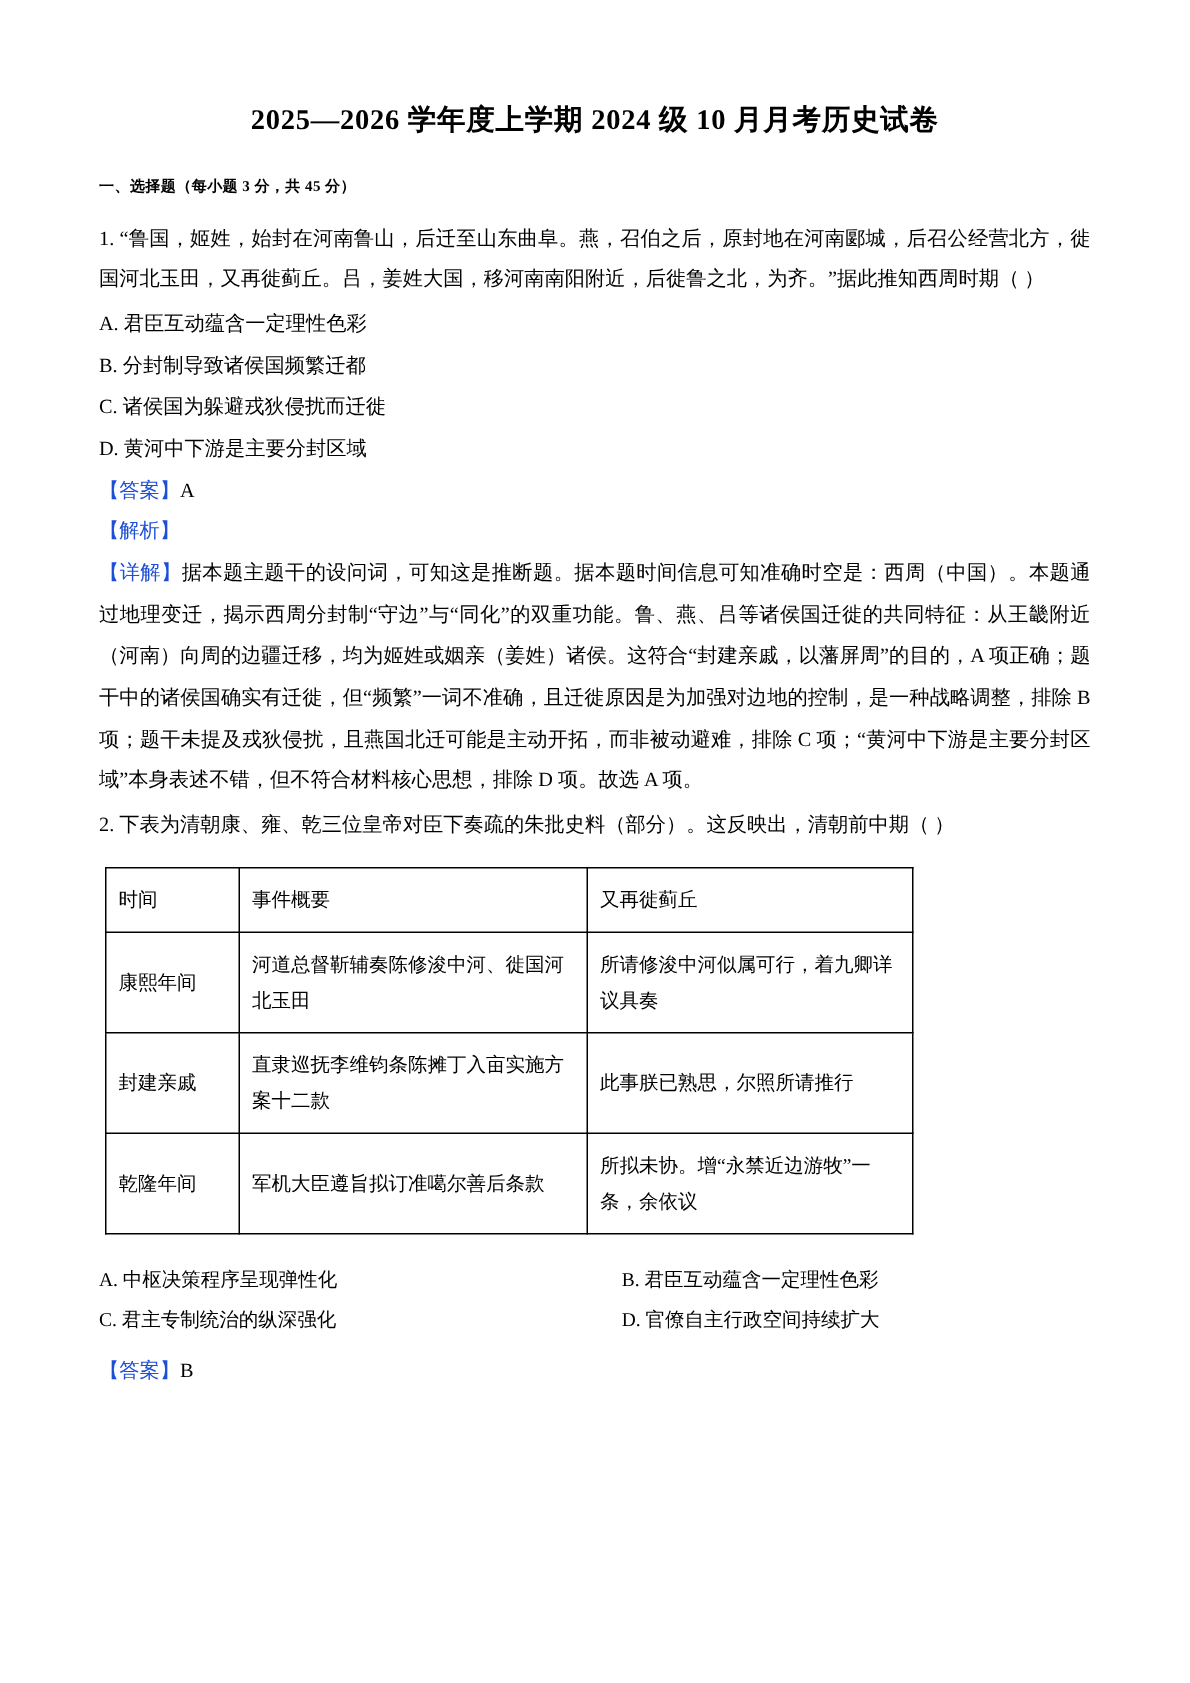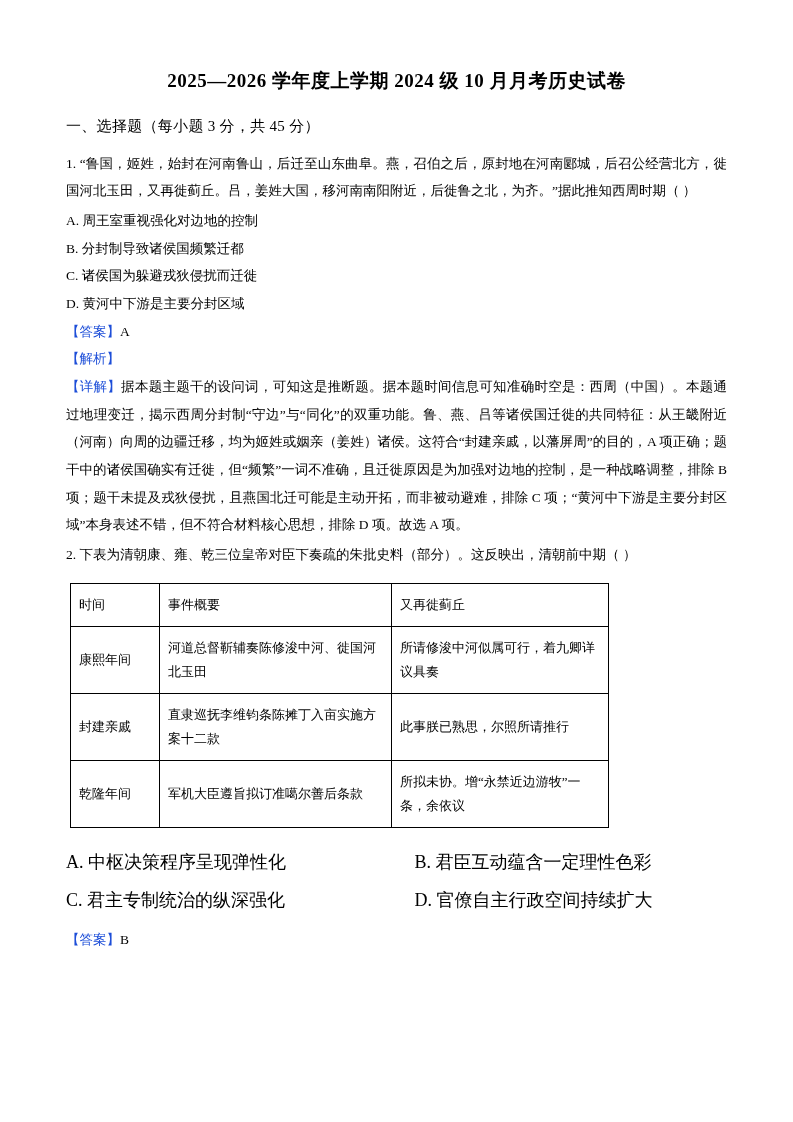--- a/index.html
+++ b/index.html
@@ -23,22 +23,22 @@
   }
   .doc-title {
     text-align: center;
     font-size: 19px;
     font-weight: bold;
     letter-spacing: 0.5px;
     margin: 10px 0 22px 0;
     line-height: 1.4;
   }
   .section-heading {
-    font-size: 15px;
-    font-weight: normal;
+    font-size: 10px;
+    font-weight: bold;
     margin: 0 0 14px 0;
     letter-spacing: 0.3px;
   }
   .q-block {
     margin-bottom: 2px;
   }
   .q-text {
     font-size: 13.5px;
     line-height: 2.05;
     text-align: justify;
@@ -82,21 +82,21 @@
   td.col-summary { width: 215px; }
   td.col-note { width: 200px; }
   .opt-grid {
     display: flex;
     flex-wrap: wrap;
     margin-top: 4px;
   }
   .opt-grid .opt-cell {
     width: 50%;
     box-sizing: border-box;
-    font-size: 18px;
+    font-size: 13px;
     line-height: 2.1;
   }
   .opt-grid .opt-cell.right {
     padding-left: 18px;
   }
   .spacer-sm { height: 6px; }
 </style>
 </head>
 <body>
 
@@ -104,21 +104,21 @@
 
   <div class="doc-title">2025—2026 学年度上学期 2024 级 10 月月考历史试卷</div>
 
   <div class="section-heading">一、选择题（每小题 3 分，共 45 分）</div>
 
   <div class="q-block">
     <p class="q-text">
       <span>1.</span>
       <span>“鲁国，姬姓，始封在河南鲁山，后迁至山东曲阜。燕，召伯之后，原封地在河南郾城，后召公经营北方，徙国河北玉田，又再徙蓟丘。吕，姜姓大国，移河南南阳附近，后徙鲁之北，为齐。”据此推知西周时期（    ）</span>
     </p>
-    <p class="opt">A. 周王室重视强化对边地的控制</p>
+    <p class="opt">A. 君臣互动蕴含一定理性色彩</p>
     <p class="opt">B. 分封制导致诸侯国频繁迁都</p>
     <p class="opt">C. 诸侯国为躲避戎狄侵扰而迁徙</p>
     <p class="opt">D. 黄河中下游是主要分封区域</p>
 
     <p class="ans-line">
       <span class="tag">【答案】</span><span>A</span>
     </p>
     <p class="ans-line">
       <span class="tag">【解析】</span>
     </p>

